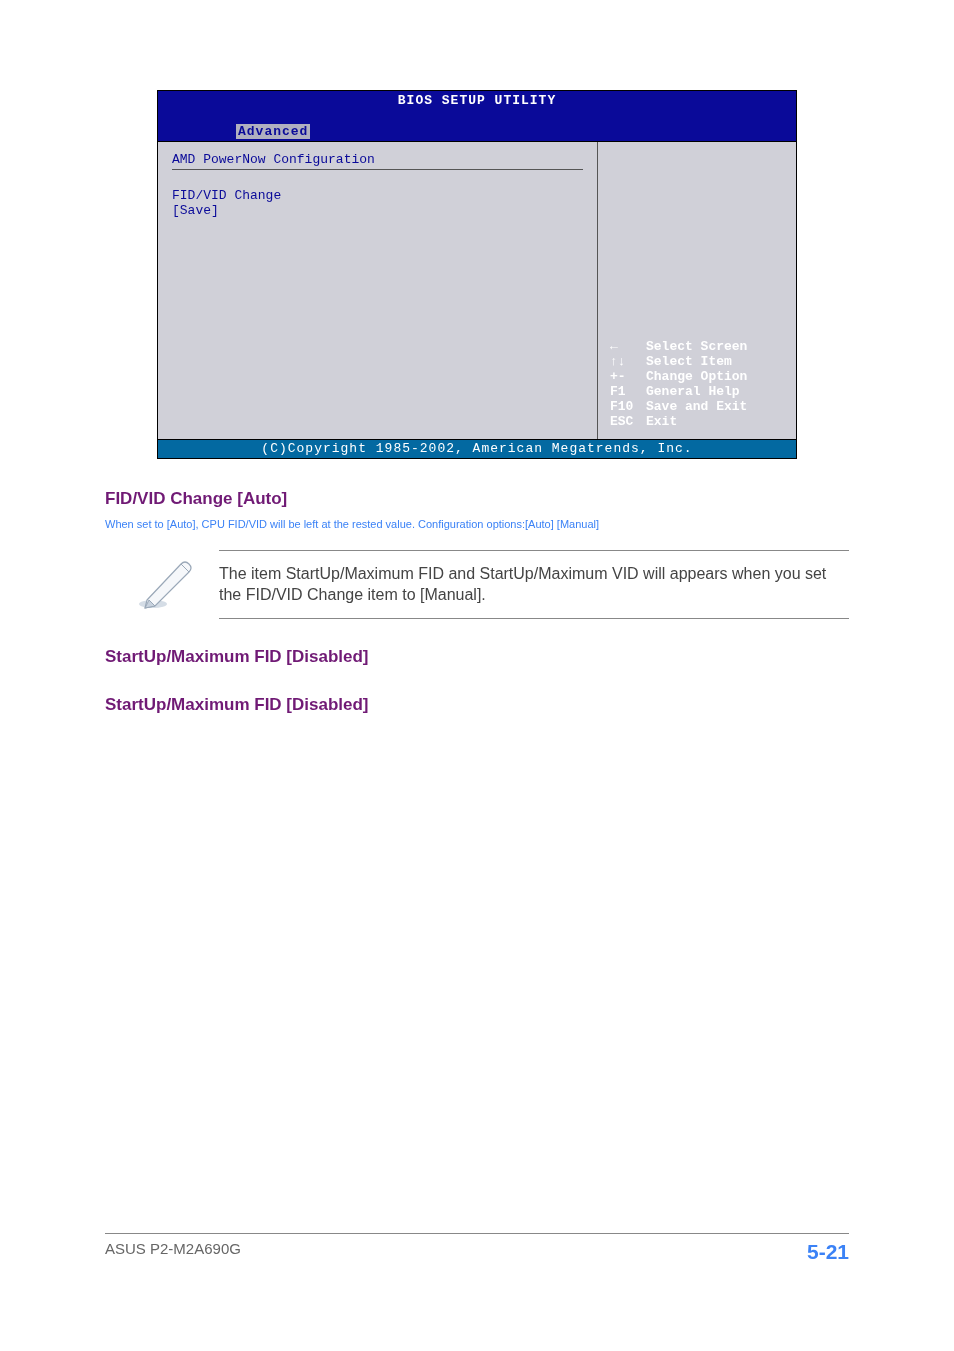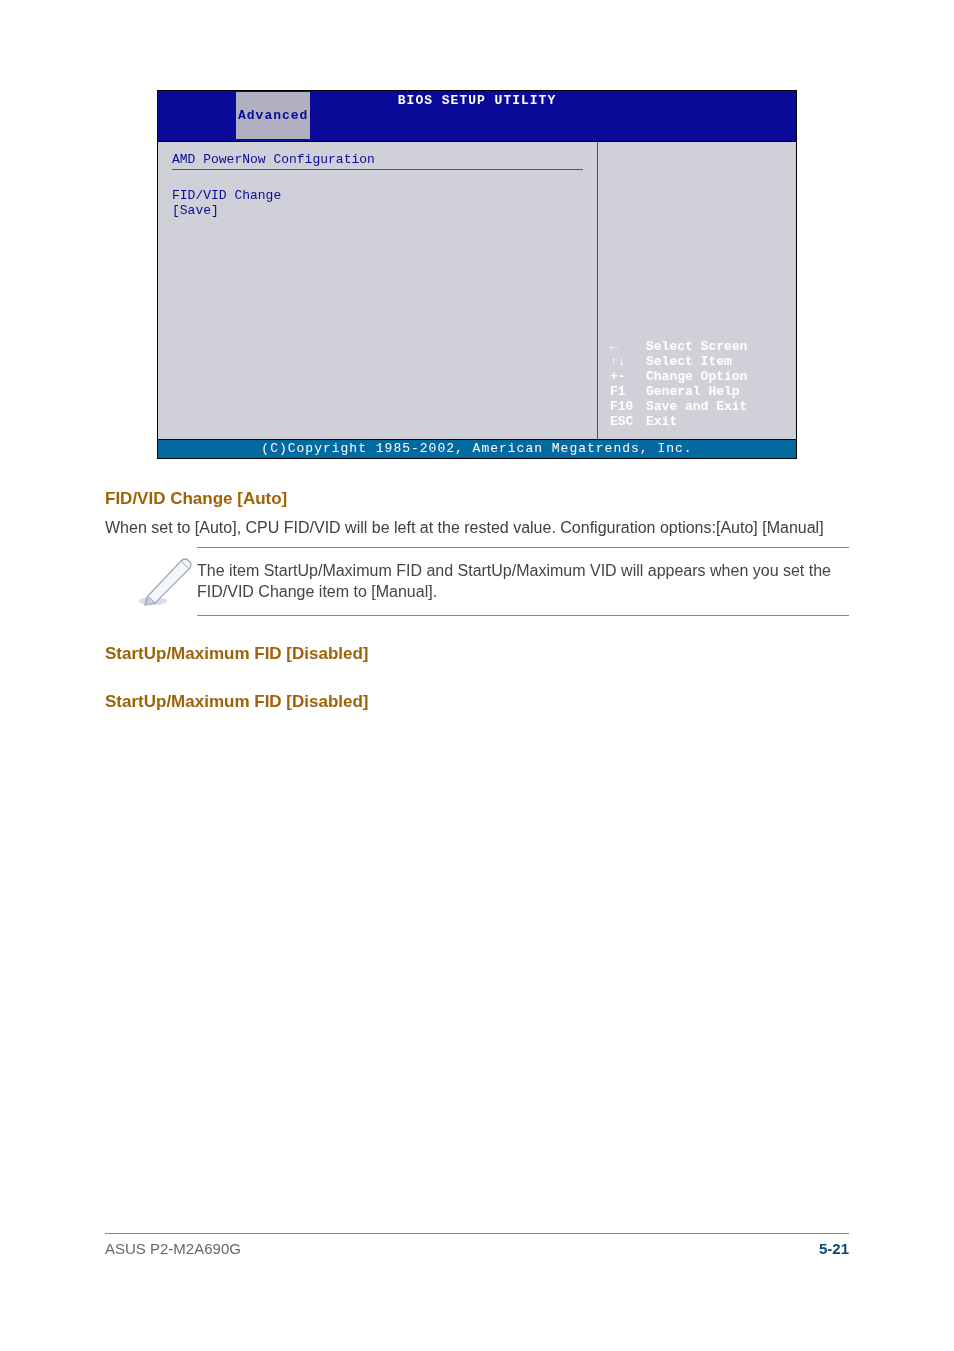--- a/index.html
+++ b/index.html
@@ -38,21 +38,21 @@
     letter-spacing: 1px;
     white-space: nowrap;
   }
   .bios-tab {
     position: absolute;
     left: 78px;
     bottom: 2px;
     background: #b0b0c0;
     color: #0a0a99;
     font-weight: bold;
-    padding: 16px 2px;
+    padding: 0 2px;
     letter-spacing: 1px;
   }
   .bios-body {
     display: flex;
     border-left: 1px solid #000;
     border-right: 1px solid #000;
     background: #d0d0d8;
     height: 297px;
   }
   .bios-left {
@@ -95,36 +95,37 @@
     color: #fff;
     border: 1px solid #000;
     text-align: center;
     padding: 1px 0 2px 0;
     letter-spacing: 1px;
   }
   
   .doc-h3 {
     font-size: 17px;
     font-weight: bold;
-    color: #a16207;
+    color: #701a75;
     margin: 28px 0 8px 0;
     font-family: Arial, sans-serif;
   }
   .doc-p {
-    font-size: 16px;
+    font-size: 11px;
     line-height: 1.35;
-    color: #404040;
+    color: #3b82f6;
     margin-bottom: 6px;
     font-family: Arial, sans-serif;
   }
   
   .note {
     display: flex;
     align-items: flex-start;
-    margin: 8px 0 26px 32px;
+    gap: 22px;
+    margin: 18px 0 26px 32px;
   }
   .note-icon {
     width: 60px;
     flex-shrink: 0;
   }
   .note-text {
     flex: 1;
     border-top: 1px solid #888;
     border-bottom: 1px solid #888;
     padding: 12px 0;
@@ -144,23 +145,23 @@
     display: flex;
     font-family: Arial, sans-serif;
   }
   .pf-product {
     font-size: 15px;
     color: #666;
   }
   .pf-page {
     position: absolute;
     right: 0;
-    font-size: 15px;
-    font-weight: bold;
-    color: #0c4a6e;
+    font-size: 21px;
+    font-weight: bold;
+    color: #3b82f6;
   }
 </style>
 </head>
 <body>
 
 <div class="page">
 
   <div class="bios">
     <div class="bios-titlebar">
       <div class="bios-title">BIOS SETUP UTILITY</div>

